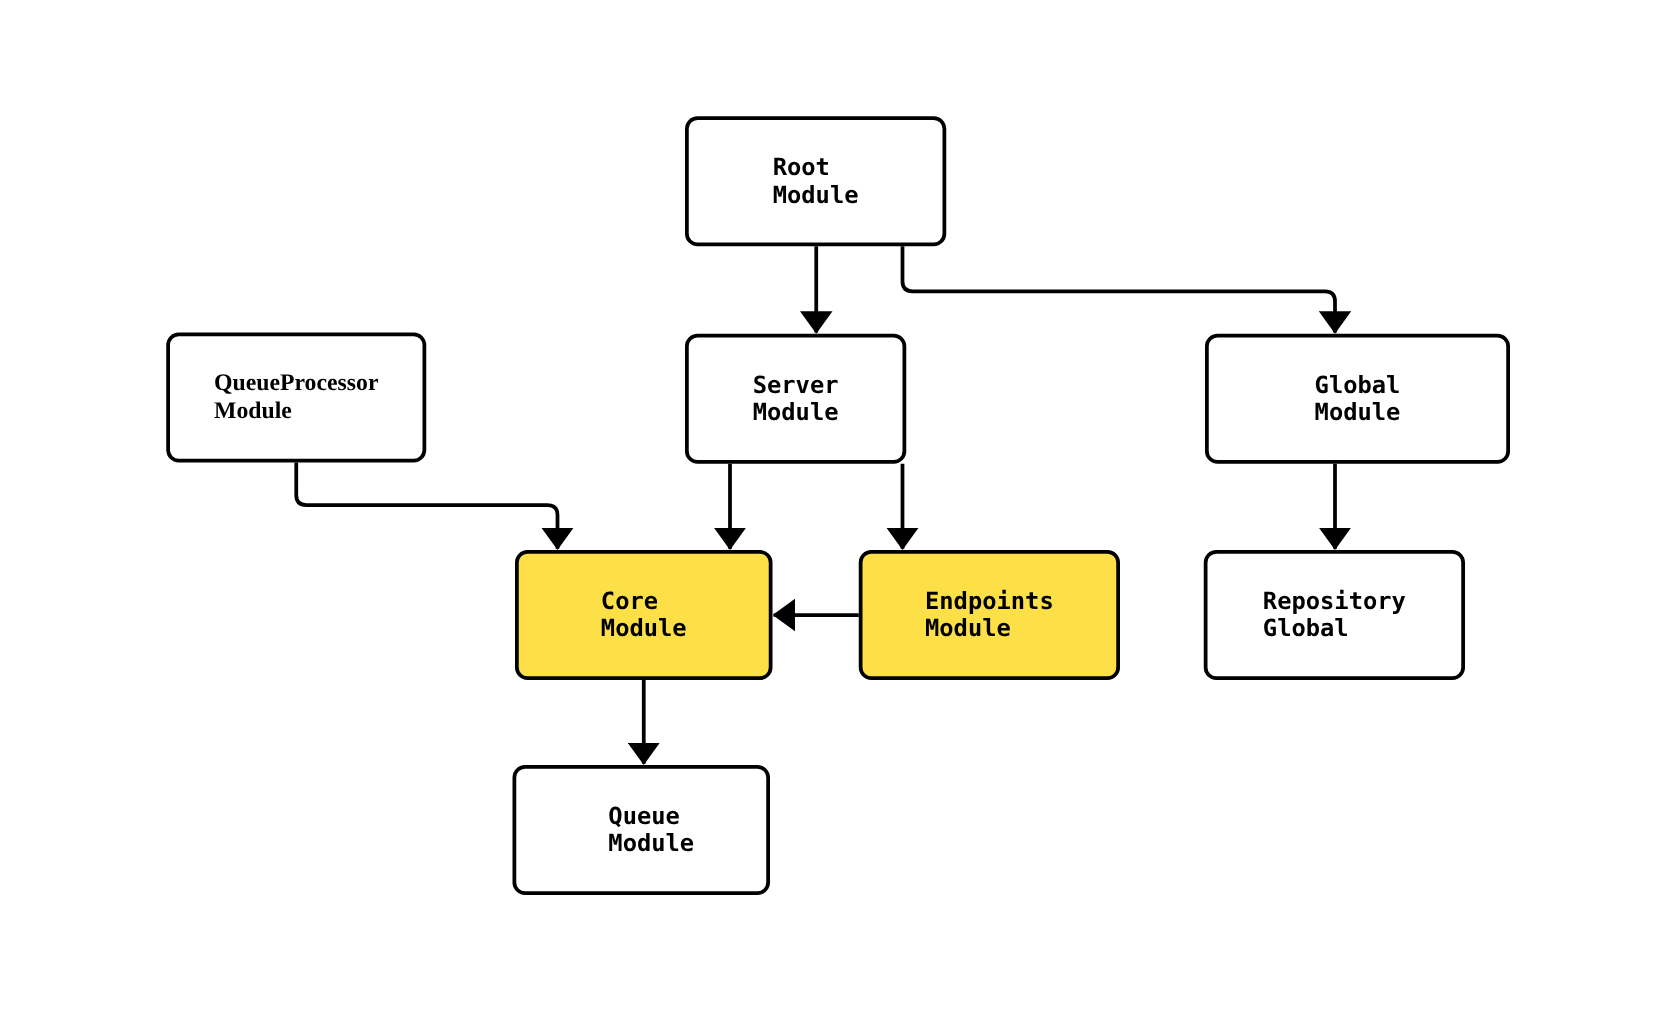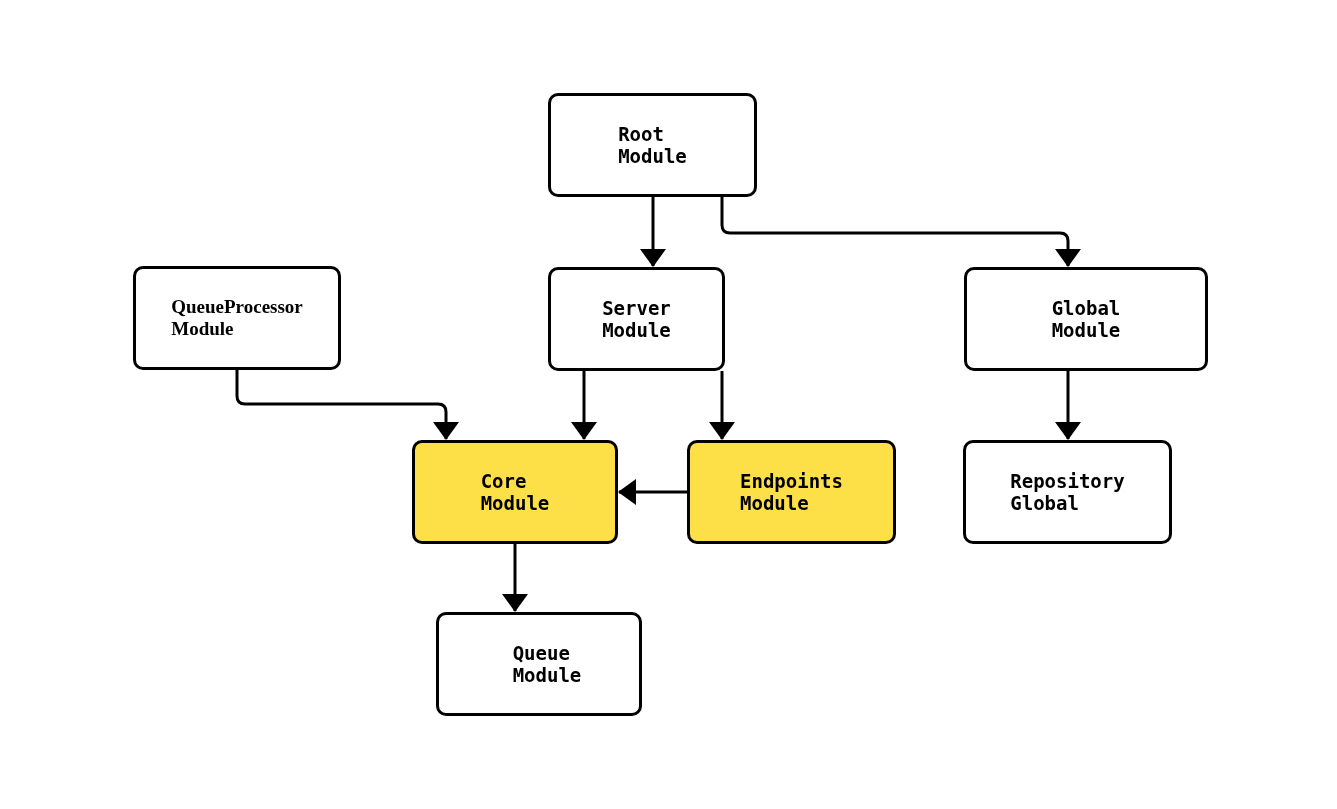--- a/index.html
+++ b/index.html
@@ -87,18 +87,18 @@
 Module</span>
       </div>
       <div class="node" style="left: 687px; top: 440px; width: 209px; height: 104px; background: #fde047; border-color: rgb(0, 0, 0);">
         <span class="label" style="color: rgb(0, 0, 0);">Endpoints
 Module</span>
       </div>
       <div class="node" style="left: 963px; top: 440px; width: 209px; height: 104px; background: rgb(255, 255, 255); border-color: rgb(0, 0, 0);">
         <span class="label" style="color: rgb(0, 0, 0);">Repository
 Global</span>
       </div>
-      <div class="node" style="left: 436px; top: 612px; width: 206px; height: 104px; background: rgb(255, 255, 255); border-color: rgb(0, 0, 0); padding-left: 16px;">
+      <div class="node" style="left: 410px; top: 612px; width: 206px; height: 104px; background: rgb(255, 255, 255); border-color: rgb(0, 0, 0); padding-left: 16px;">
         <span class="label" style="color: rgb(0, 0, 0);">Queue
 Module</span>
       </div>
     </div>
 </div>
 
 </body></html>

